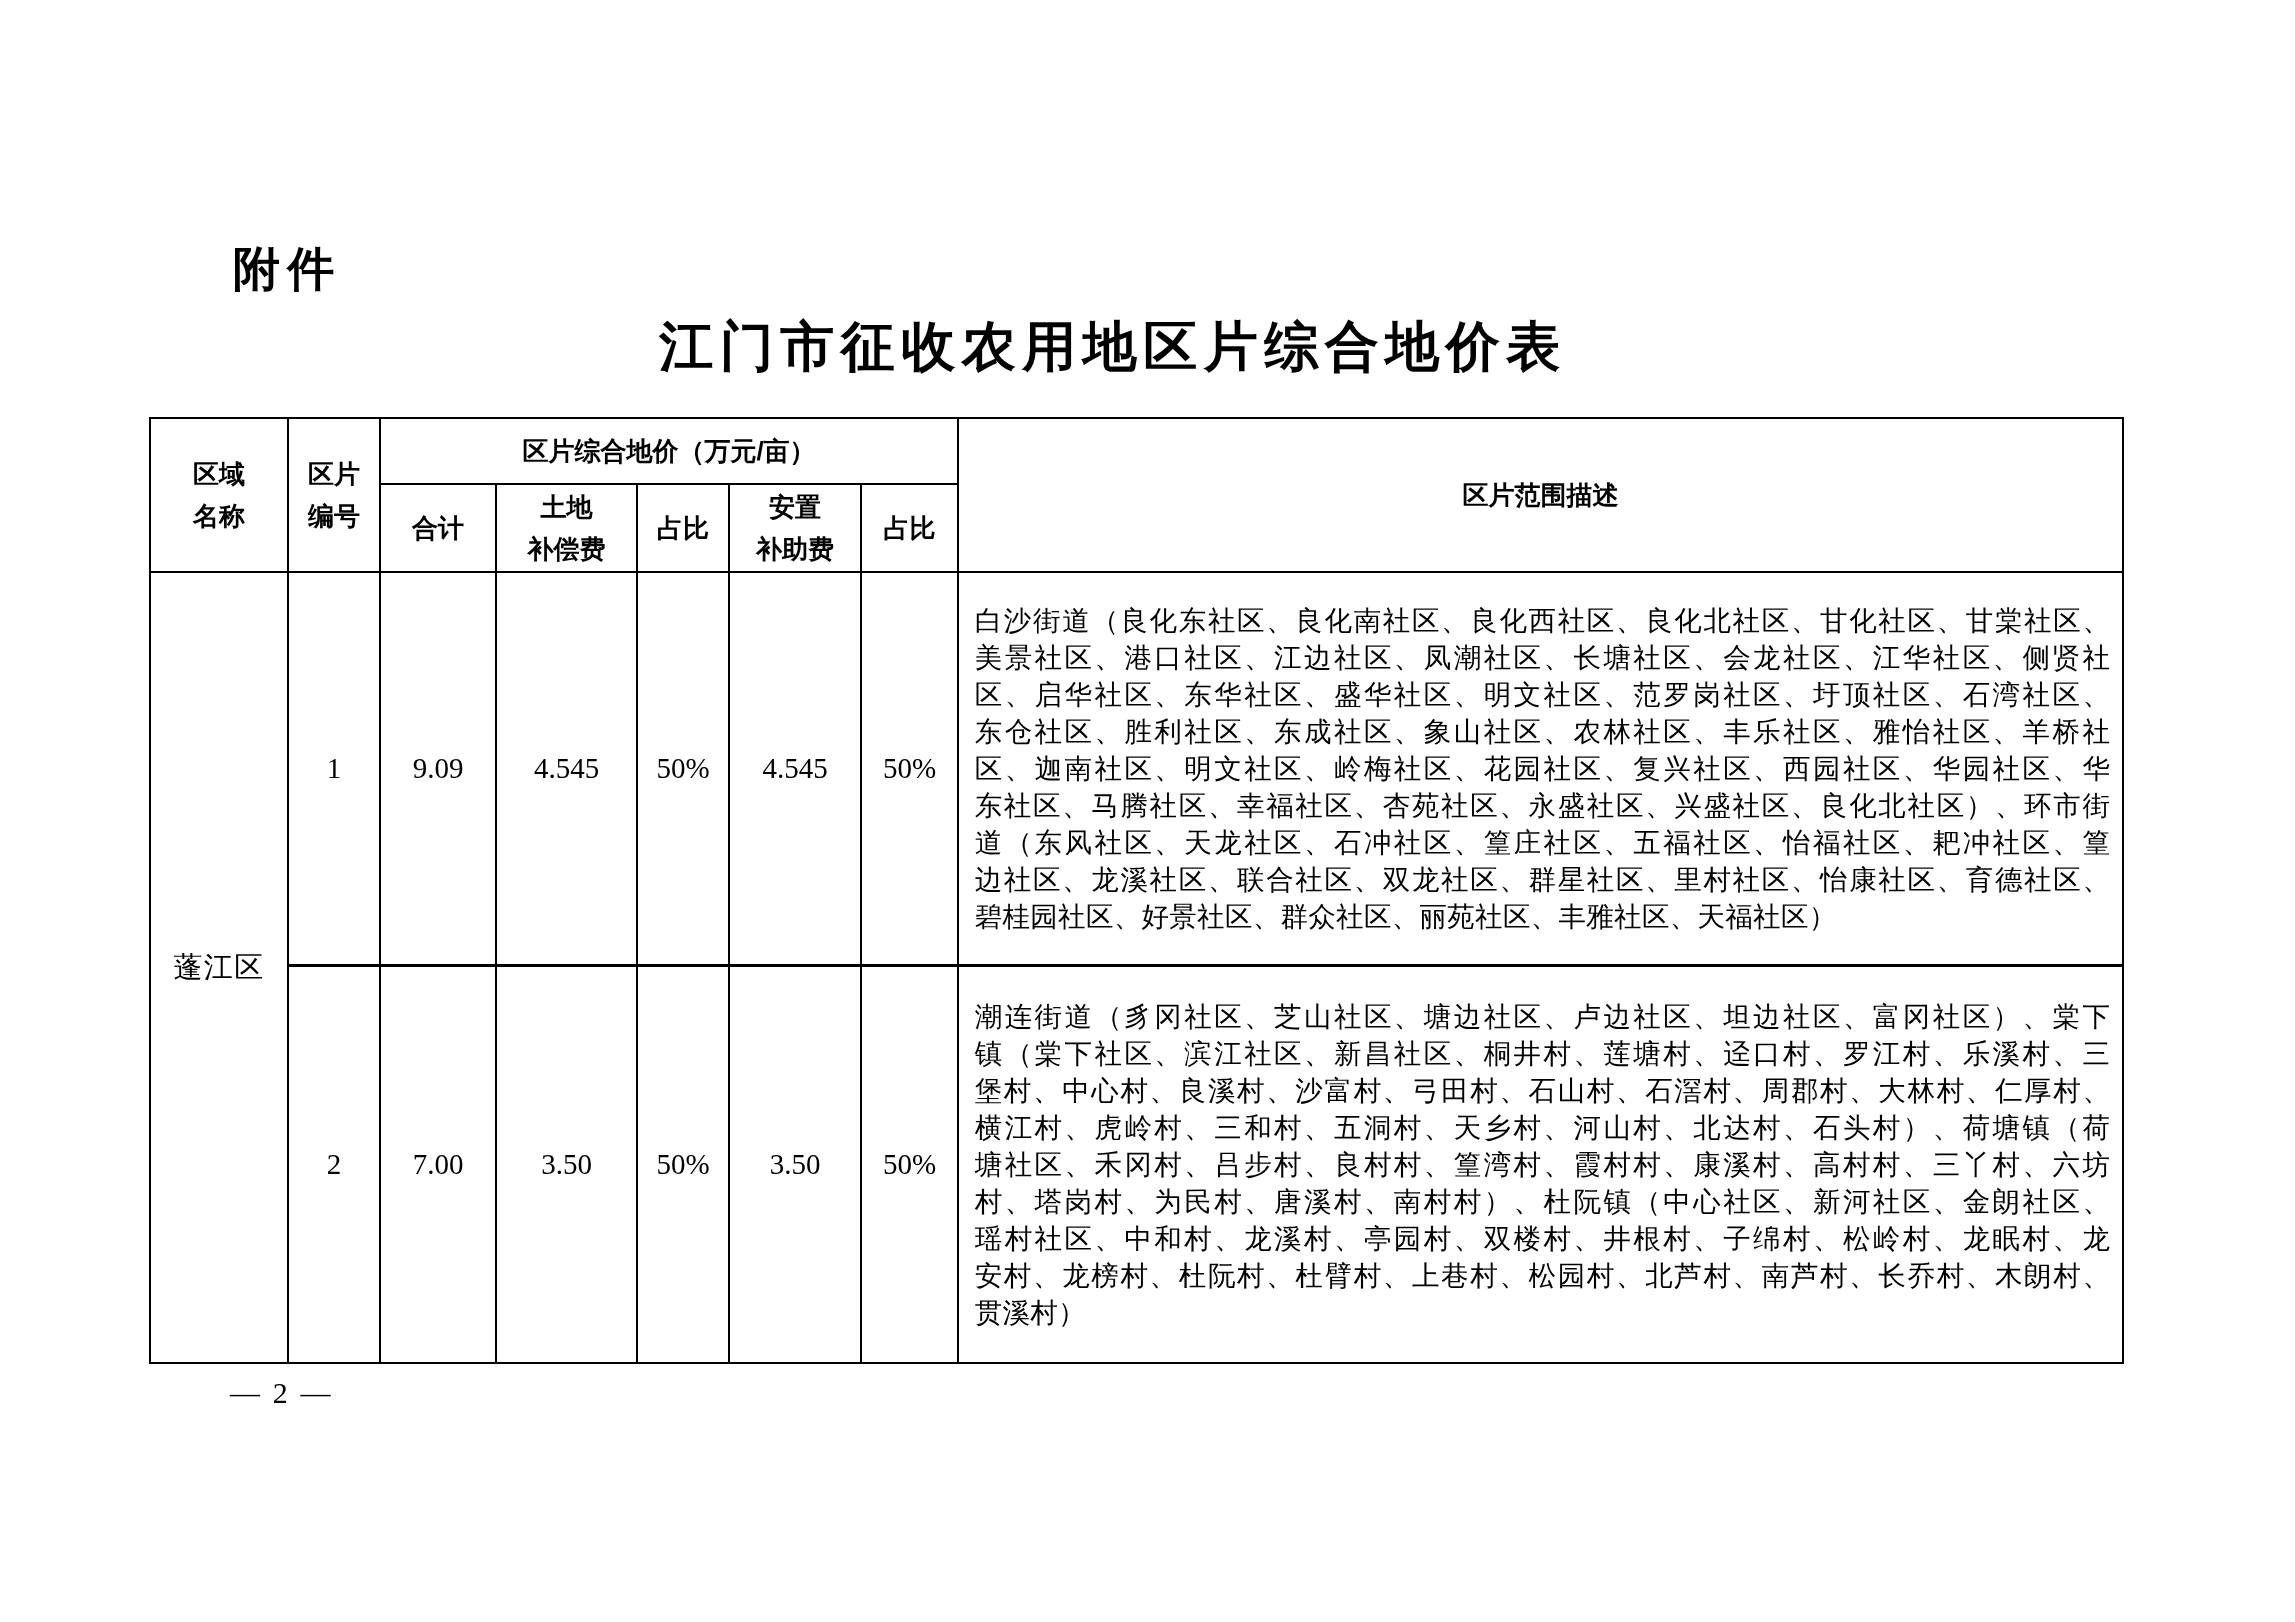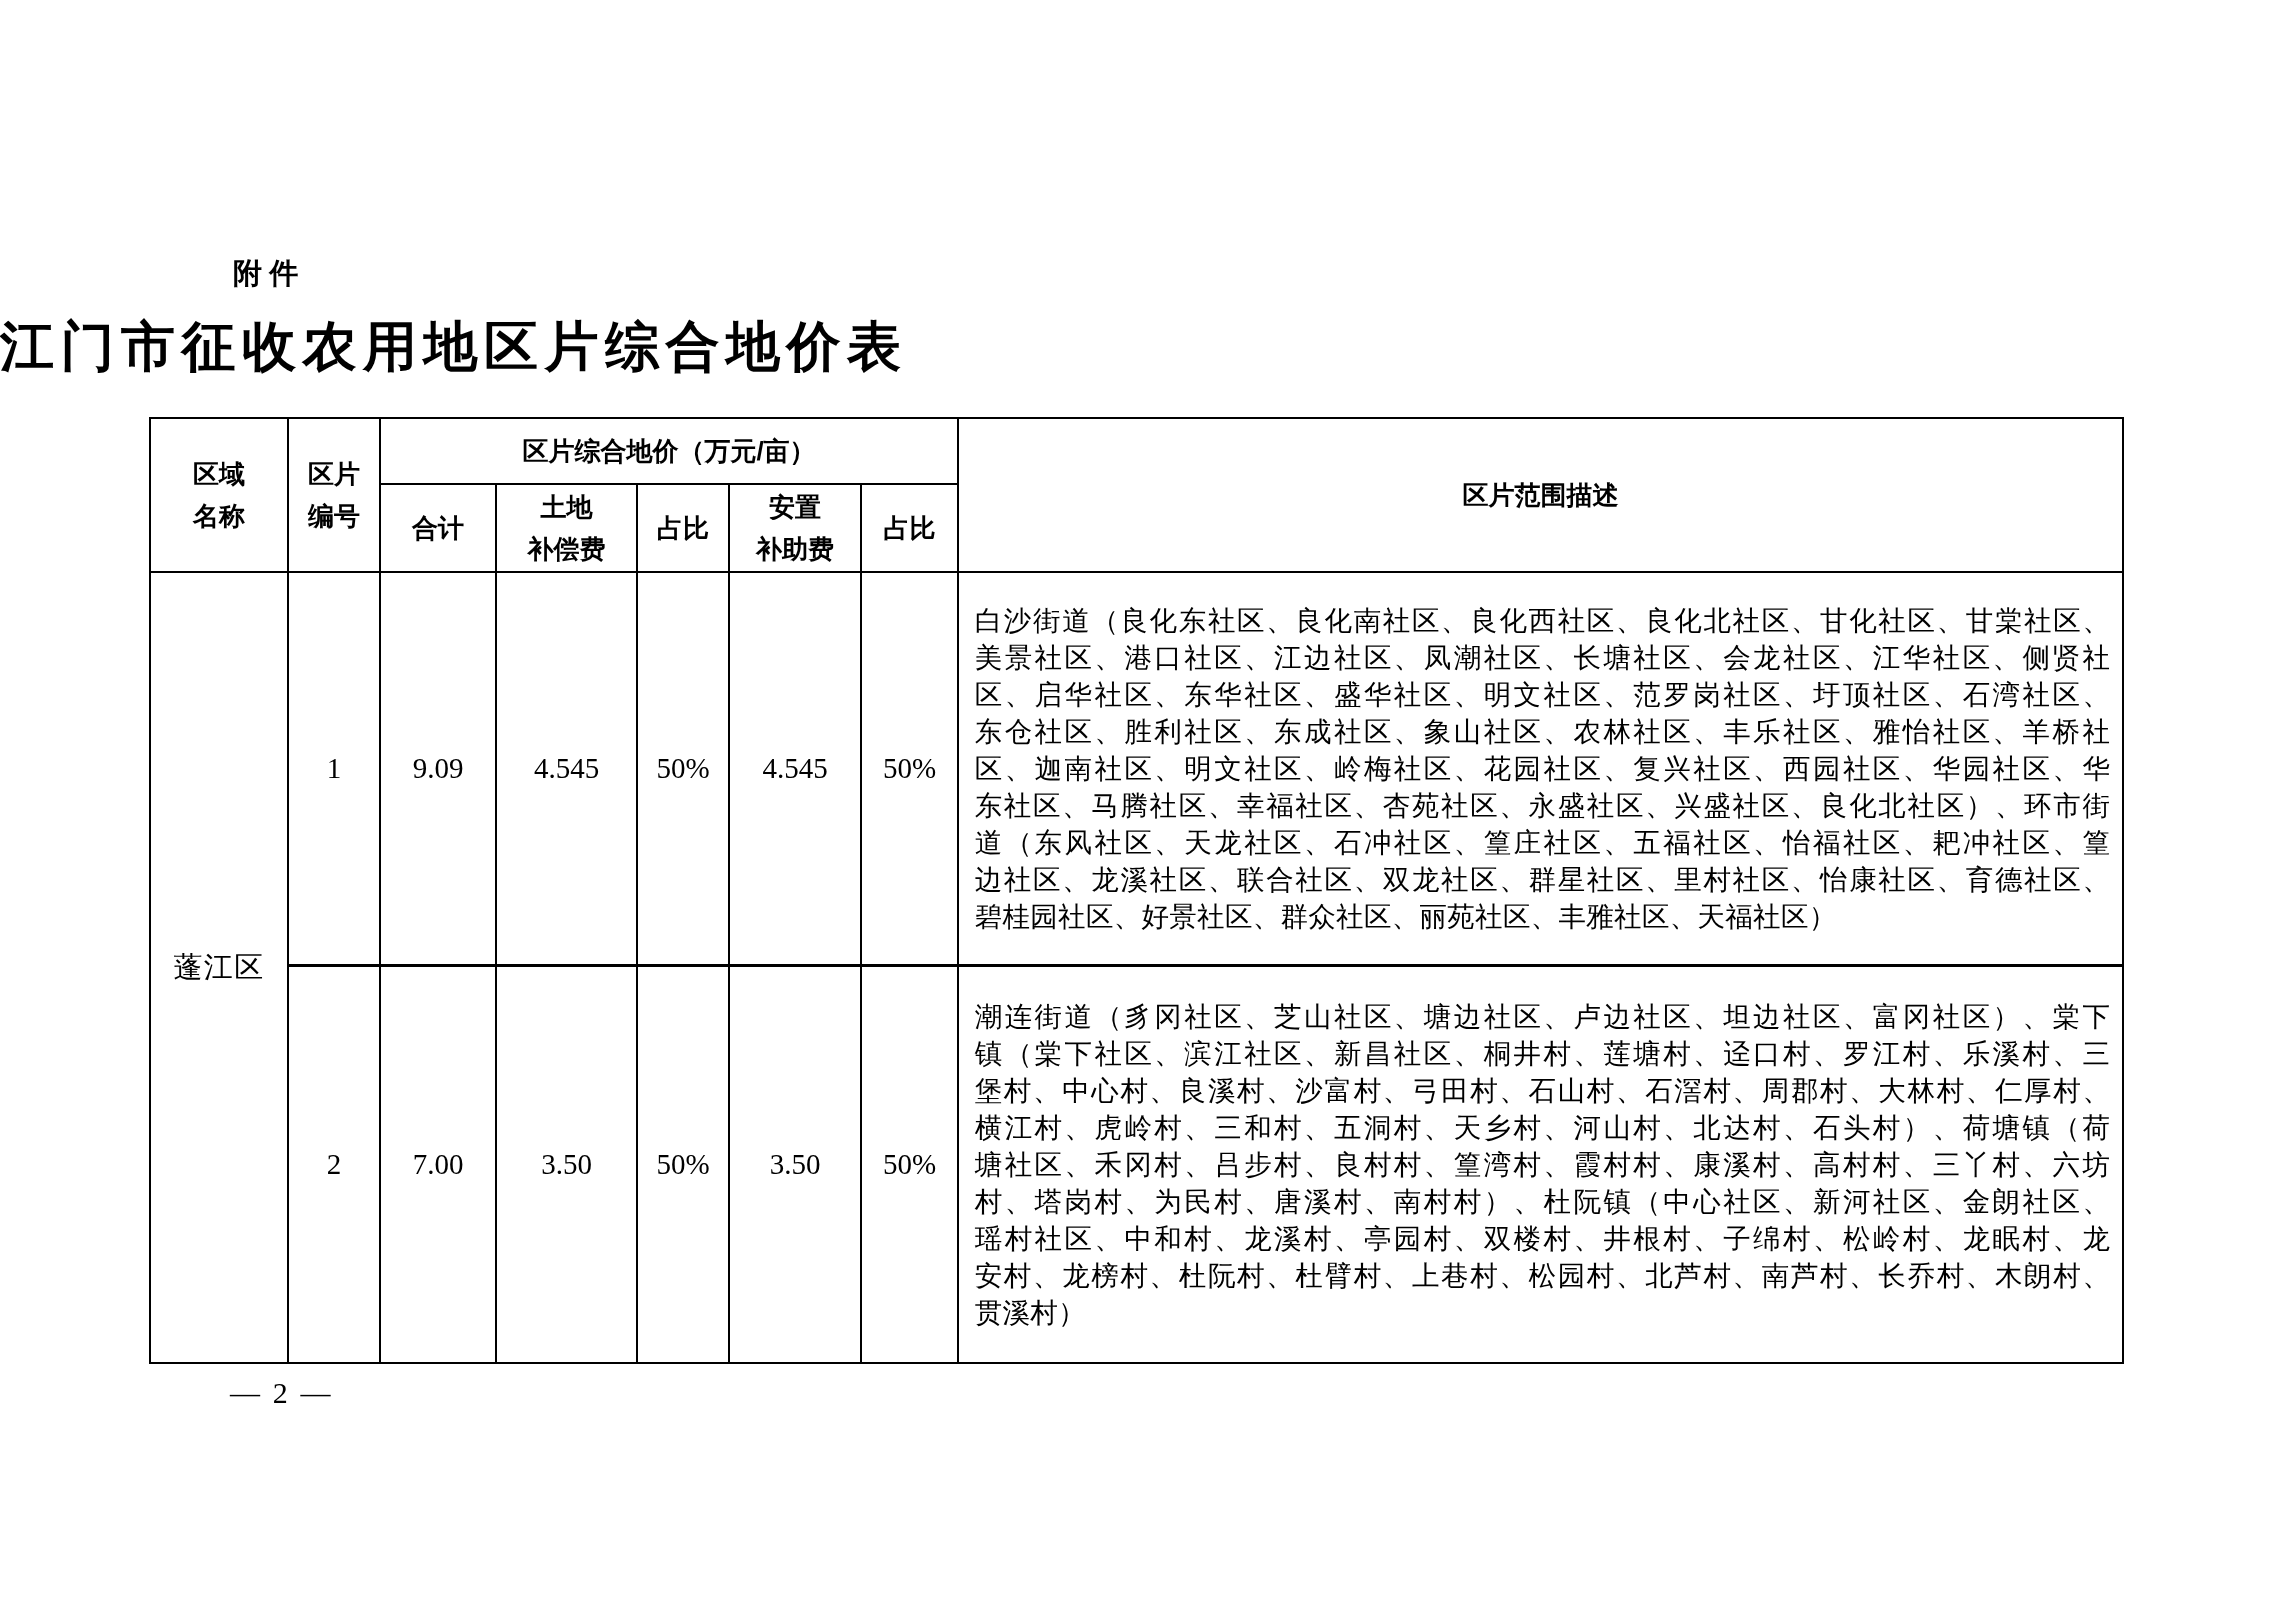--- a/index.html
+++ b/index.html
@@ -8,33 +8,33 @@
     width: 2295px;
     height: 1623px;
     background: #ffffff;
     font-family: "Liberation Serif", serif;
     color: #000000;
     overflow: hidden;
   }
   .attachment-label {
     position: absolute;
     left: 233px;
-    top: 254px;
+    top: 238px;
     font-family: "Liberation Sans", sans-serif;
     font-weight: bold;
-    font-size: 29px;
+    font-size: 47px;
     letter-spacing: 7.2px;
     white-space: nowrap;
   }
   .doc-title {
     position: absolute;
     left: 0;
     top: 311px;
     width: 2226px;
-    text-align: left;
+    text-align: center;
     font-family: "Liberation Serif", serif;
     font-weight: bold;
     font-size: 54px;
     letter-spacing: 6.5px;
     white-space: nowrap;
   }
   table.price-table {
     position: absolute;
     left: 149px;
     top: 417px;

